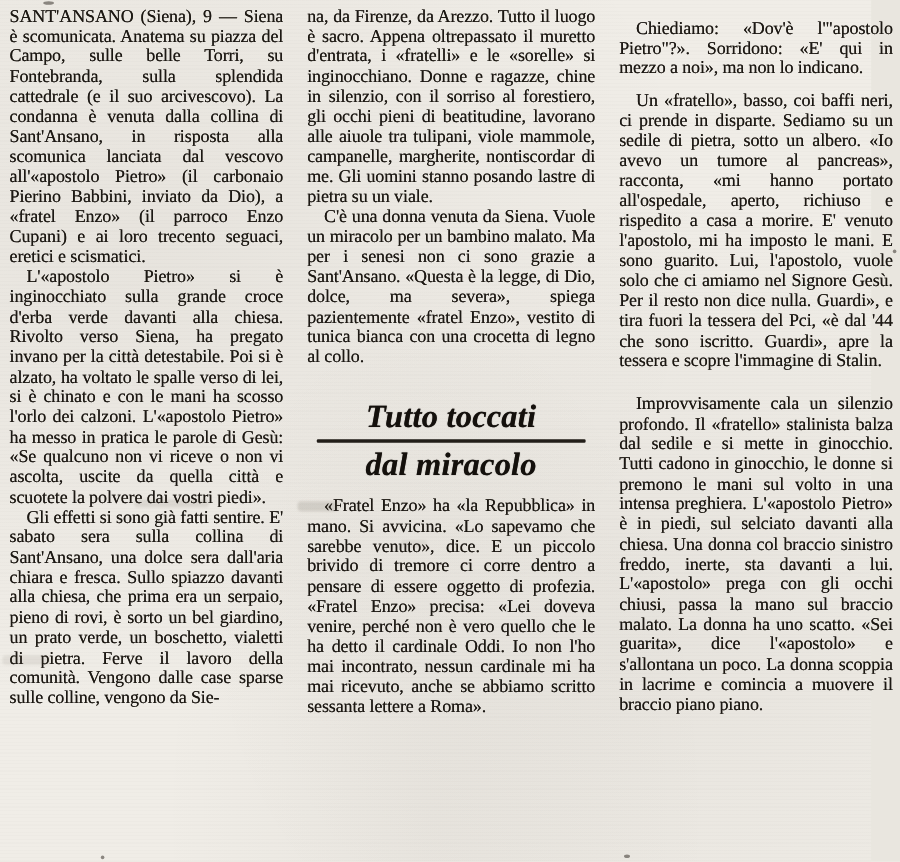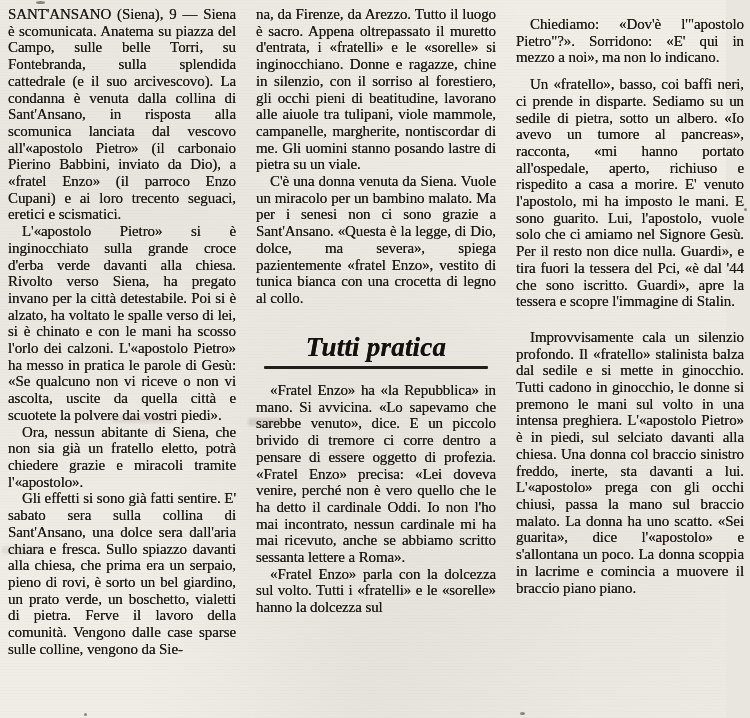--- a/index.html
+++ b/index.html
@@ -95,33 +95,32 @@
   .speck.k4 { left: 744px; top: 208px; }
 </style>
 </head>
 <body>
 
 <div class="page">
 
   <div class="col" id="col1">
     <p class="first">SANT'ANSANO (Siena), 9 — Siena è scomunicata. Anatema su piazza del Campo, sulle belle Torri, su Fontebranda, sulla splendida cattedrale (e il suo arcivescovo). La condanna è venuta dalla collina di Sant'Ansano, in risposta alla scomunica lanciata dal vescovo all'«apostolo Pietro» (il carbonaio Pierino Babbini, inviato da Dio), a «fratel Enzo» (il parroco Enzo Cupani) e ai loro trecento seguaci, eretici e scismatici.</p>
     <p>L'«apostolo Pietro» si è inginocchiato sulla grande croce d'erba verde davanti alla chiesa. Rivolto verso Siena, ha pregato invano per la città detestabile. Poi si è alzato, ha voltato le spalle verso di lei, si è chinato e con le mani ha scosso l'orlo dei calzoni. L'«apostolo Pietro» ha messo in pratica le parole di Gesù: «Se qualcuno non vi riceve o non vi ascolta, uscite da quella città e scuotete la polvere dai vostri piedi».</p>
-    <p>Ora, nessun abitante di Siena, che non sia già un fratello eletto, potrà chiedere grazie e miracoli tramite l'«apostolo».</p>
     <p>Gli effetti si sono già fatti sentire. E' sabato sera sulla collina di Sant'Ansano, una dolce sera dall'aria chiara e fresca. Sullo spiazzo davanti alla chiesa, che prima era un serpaio, pieno di rovi, è sorto un bel giardino, un prato verde, un boschetto, vialetti di pietra. Ferve il lavoro della comunità. Vengono dalle case sparse sulle colline, vengono da Sie-</p>
   </div>
 
   <div class="col" id="col2">
     <p class="first">na, da Firenze, da Arezzo. Tutto il luogo è sacro. Appena oltrepassato il muretto d'entrata, i «fratelli» e le «sorelle» si inginocchiano. Donne e ragazze, chine in silenzio, con il sorriso al forestiero, gli occhi pieni di beatitudine, lavorano alle aiuole tra tulipani, viole mammole, campanelle, margherite, nontiscordar di me. Gli uomini stanno posando lastre di pietra su un viale.</p>
     <p>C'è una donna venuta da Siena. Vuole un miracolo per un bambino malato. Ma per i senesi non ci sono grazie a Sant'Ansano. «Questa è la legge, di Dio, dolce, ma severa», spiega pazientemente «fratel Enzo», vestito di tunica bianca con una crocetta di legno al collo.</p>
     <div class="headline">
-      <div class="hl">Tutti pratica</div>
+      <div class="hl">Tutto toccati</div>
       <div class="rule"></div>
+      <div class="hl">dal miracolo</div>
     </div>
     <p>«Fratel Enzo» ha «la Repubblica» in mano. Si avvicina. «Lo sapevamo che sarebbe venuto», dice. E un piccolo brivido di tremore ci corre dentro a pensare di essere oggetto di profezia. «Fratel Enzo» precisa: «Lei doveva venire, perché non è vero quello che le ha detto il cardinale Oddi. Io non l'ho mai incontrato, nessun cardinale mi ha mai ricevuto, anche se abbiamo scritto sessanta lettere a Roma».</p>
-    <p>«Fratel Enzo» parla con la dolcezza sul volto. Tutti i «fratelli» e le «sorelle» hanno la dolcezza sul</p>
   </div>
 
   <div class="col" id="col3">
     <p class="gap">Chiediamo: «Dov'è l'"apostolo Pietro"?». Sorridono: «E' qui in mezzo a noi», ma non lo indicano.</p>
     <p class="gap">Un «fratello», basso, coi baffi neri, ci prende in disparte. Sediamo su un sedile di pietra, sotto un albero. «Io avevo un tumore al pancreas», racconta, «mi hanno portato all'ospedale, aperto, richiuso e rispedito a casa a morire. E' venuto l'apostolo, mi ha imposto le mani. E sono guarito. Lui, l'apostolo, vuole solo che ci amiamo nel Signore Gesù. Per il resto non dice nulla. Guardi», e tira fuori la tessera del Pci, «è dal '44 che sono iscritto. Guardi», apre la tessera e scopre l'immagine di Stalin.</p>
     <p class="gap-sm">Improvvisamente cala un silenzio profondo. Il «fratello» stalinista balza dal sedile e si mette in ginocchio. Tutti cadono in ginocchio, le donne si premono le mani sul volto in una intensa preghiera. L'«apostolo Pietro» è in piedi, sul selciato davanti alla chiesa. Una donna col braccio sinistro freddo, inerte, sta davanti a lui. L'«apostolo» prega con gli occhi chiusi, passa la mano sul braccio malato. La donna ha uno scatto. «Sei guarita», dice l'«apostolo» e s'allontana un poco. La donna scoppia in lacrime e comincia a muovere il braccio piano piano.</p>
   </div>
 
   <div class="smudge s1"></div>
   <div class="smudge s2"></div>

